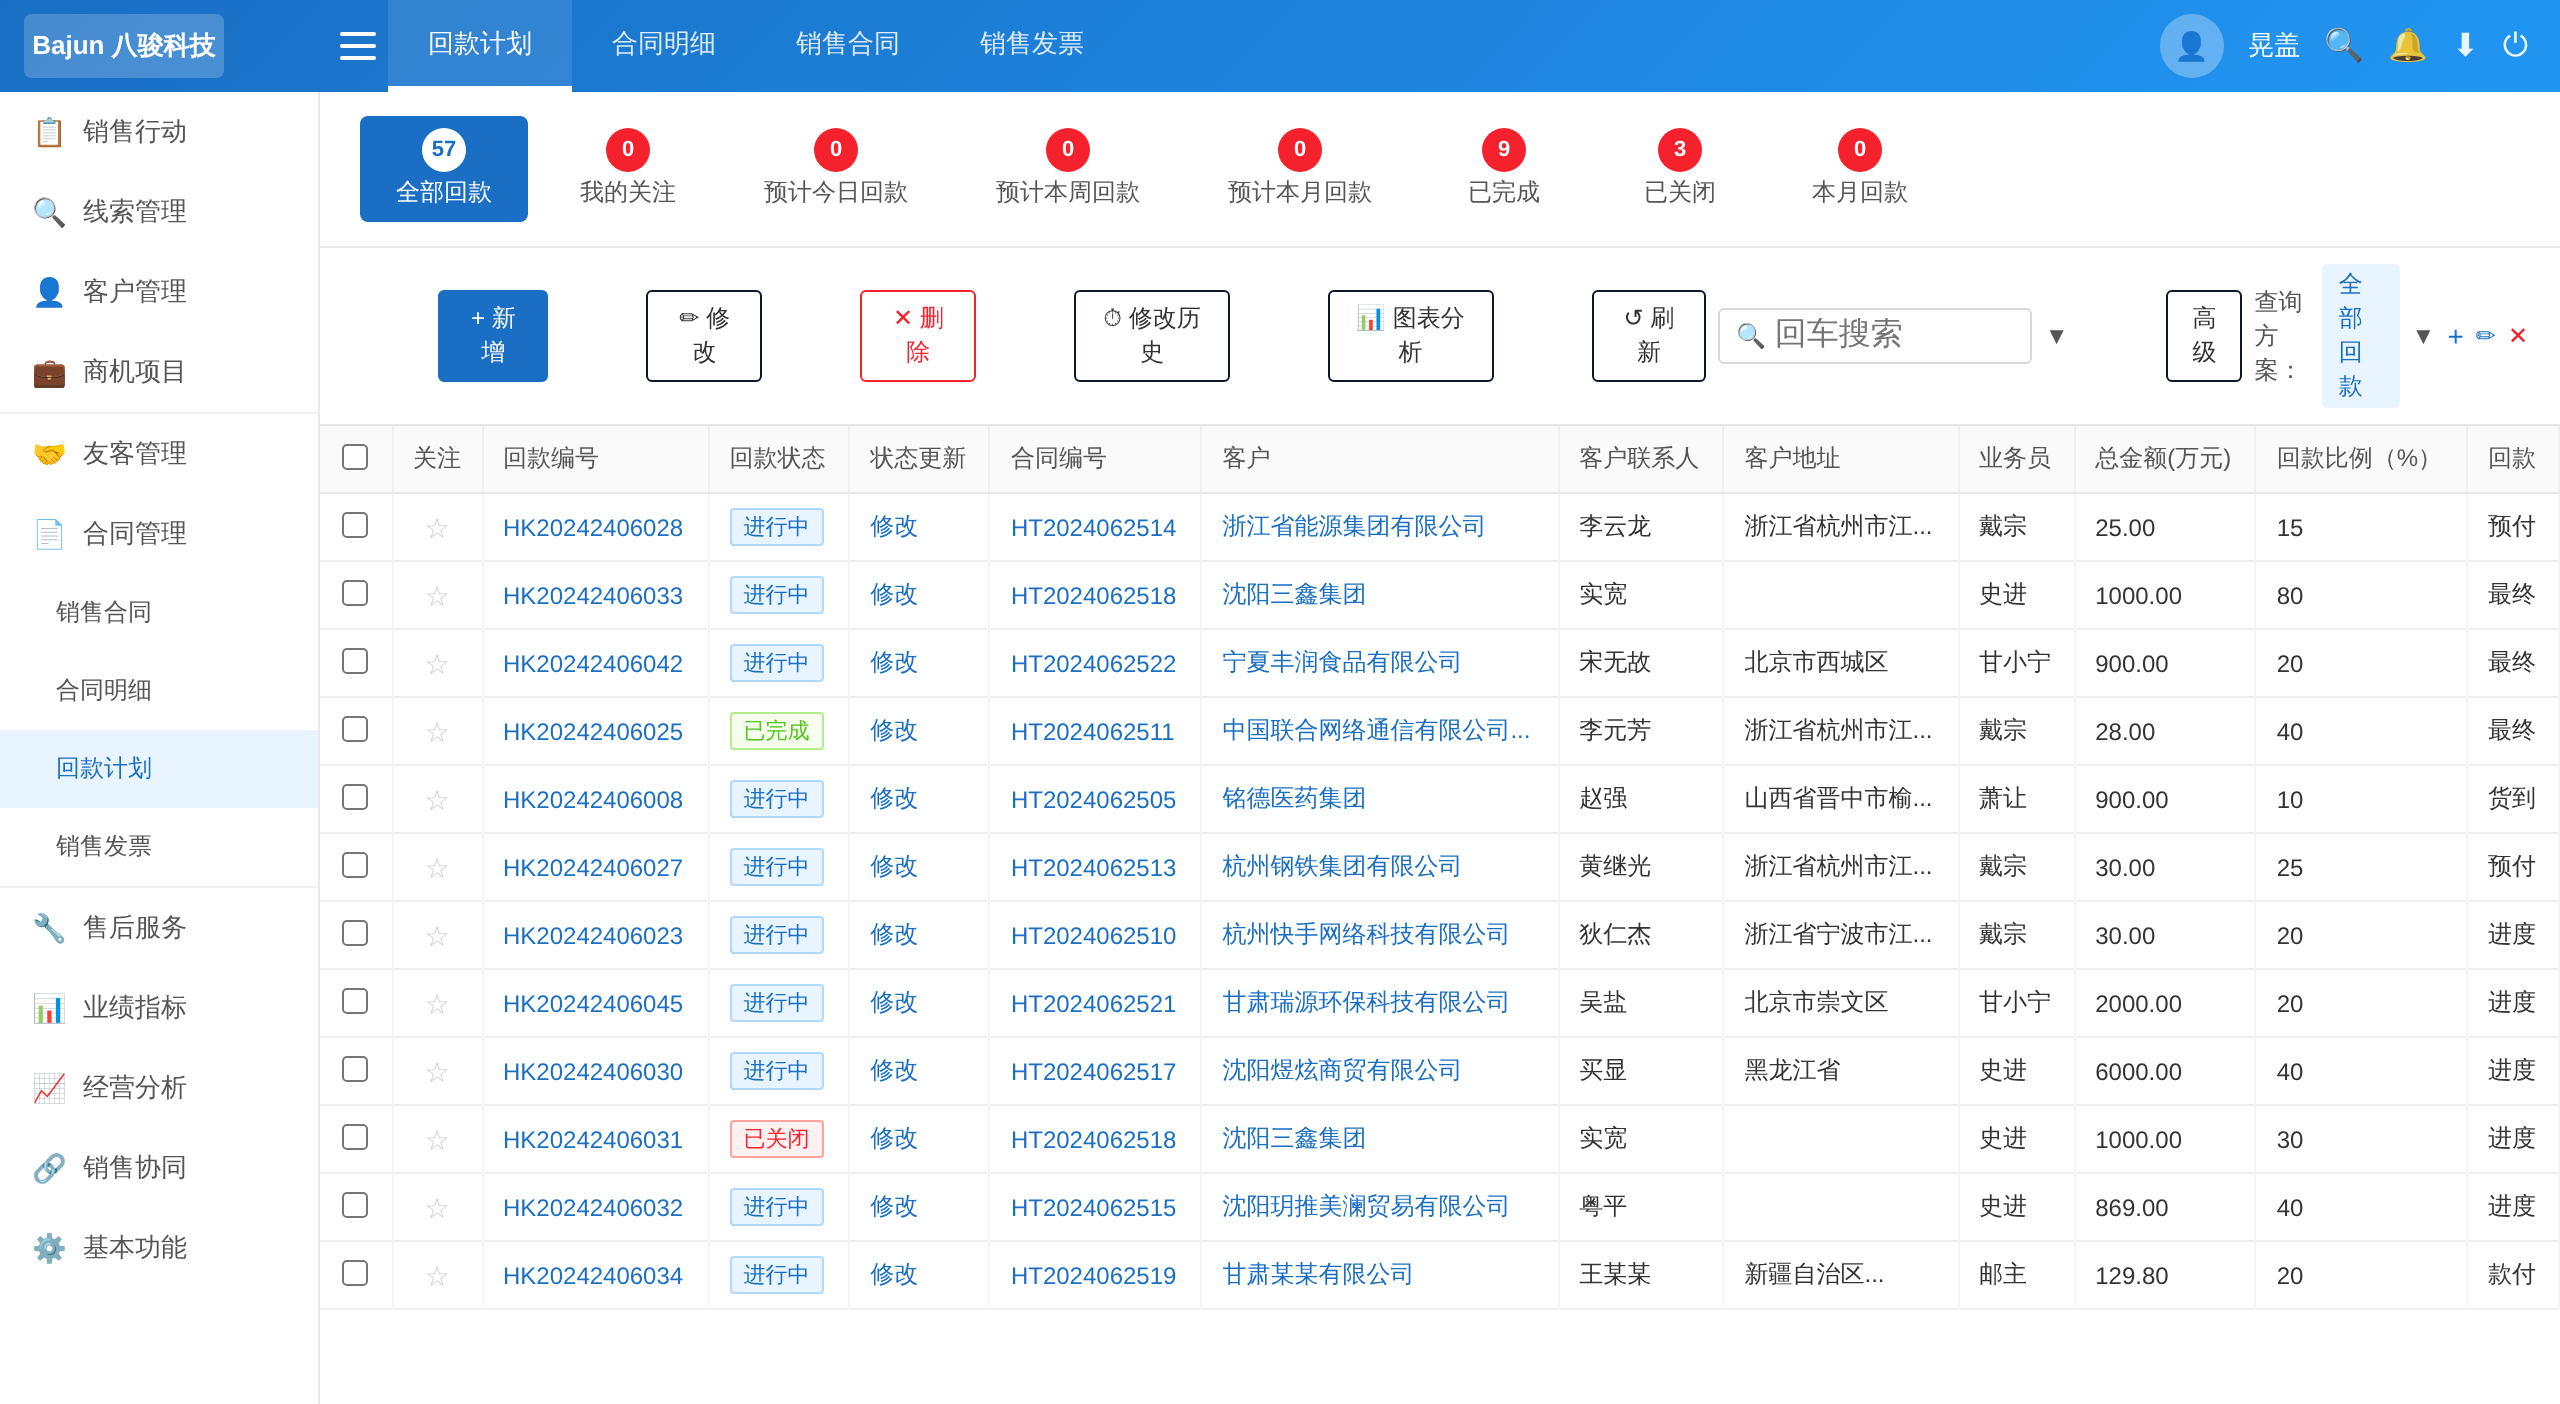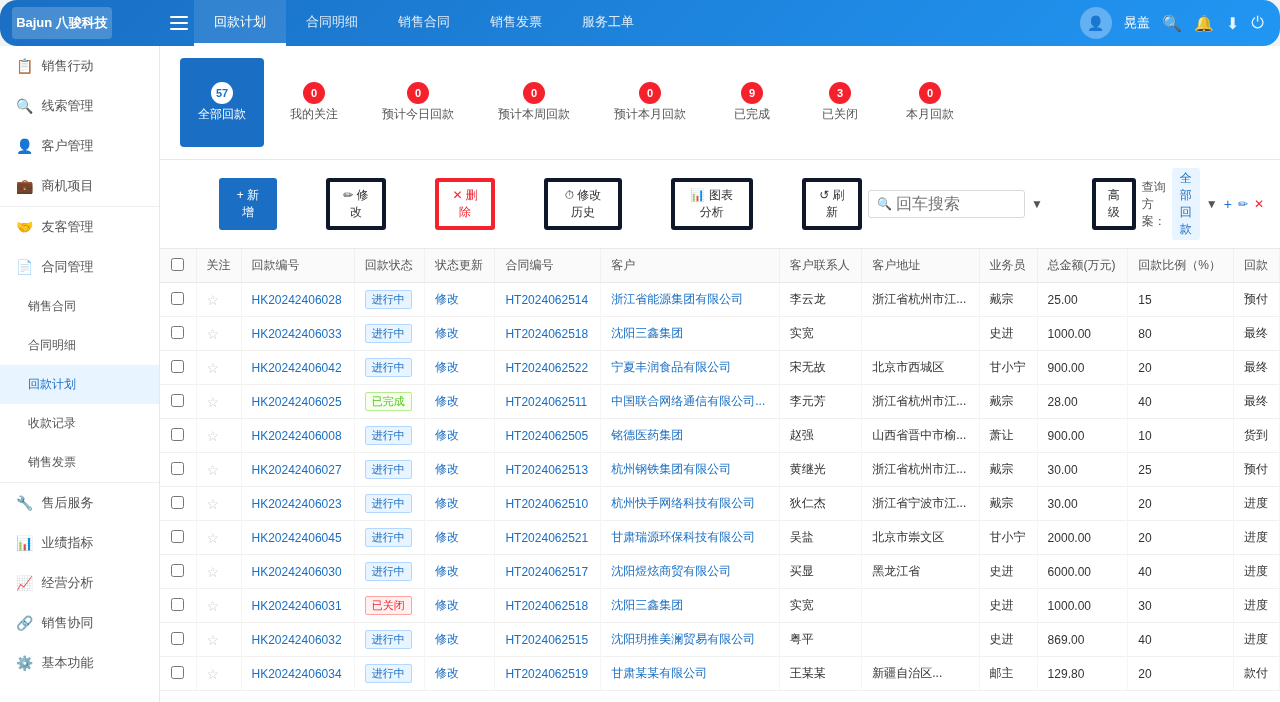--- a/index.html
+++ b/index.html
@@ -7,21 +7,20 @@
 
     
     .top-nav {
       background: linear-gradient(135deg, #1a6fc4, #2196f3);
       height: 46px;
       display: flex;
       align-items: center;
       color: #fff;
       position: relative;
       z-index: 100;
-      border-radius: 17px;
     }
     .logo-area {
       width: 160px;
       display: flex;
       align-items: center;
       padding-left: 12px;
       flex-shrink: 0;
     }
     .logo-img {
       width: 100px;
@@ -142,21 +141,21 @@
       display: flex;
       align-items: center;
       gap: 8px;
       border-bottom: 1px solid #e8e8e8;
       flex-shrink: 0;
     }
     .summary-card {
       display: flex;
       flex-direction: column;
       align-items: center;
-      padding: 24px 18px;
+      padding: 6px 18px;
       cursor: pointer;
       border-radius: 4px;
       min-width: 80px;
       position: relative;
     }
     .summary-card.active {
       background: #1a6fc4;
       color: #fff;
     }
     .summary-card .badge {
@@ -187,21 +186,21 @@
       flex-shrink: 0;
     }
     .btn {
       display: inline-flex;
       align-items: center;
       gap: 4px;
       padding: 5px 12px;
       border-radius: 3px;
       cursor: pointer;
       font-size: 12px;
-      border: 4px solid #0f172a;
+      border: 1px solid #0f172a;
       background: #fff;
       color: #333;
       transition: all 0.2s;
       margin-left: 43px;
     }
     .btn-primary { background: #1a6fc4; color: #fff; border-color: #1a6fc4; }
     .btn-danger { color: #f5222d; border-color: #f5222d; }
     .toolbar-right {
       margin-left: auto;
       display: flex;
@@ -266,21 +265,21 @@
     tbody tr {
       border-bottom: 1px solid #f0f0f0;
       transition: background 0.1s;
     }
     tbody td {
       padding: 7px 10px;
       white-space: nowrap;
       border-right: 1px solid #f5f5f5;
     }
     .checkbox-cell { width: 36px; text-align: center; }
-    .star-cell { width: 28px; text-align: left; }
+    .star-cell { width: 28px; text-align: center; }
     .star { color: #ccc; font-size: 14px; cursor: pointer; }
     .link { color: #1a6fc4; cursor: pointer; text-decoration: none; margin-top: 39px; }
     .status-badge {
       display: inline-block;
       padding: 1px 6px;
       border-radius: 2px;
       font-size: 11px;
     }
     .status-进行中 { color: #1a6fc4; background: #e8f4ff; border: 1px solid #b3d8ff; }
     .status-已完成 { color: #52c41a; background: #f6ffed; border: 1px solid #b7eb8f; }
@@ -312,21 +311,20 @@
   <div class="hamburger">
     <span></span>
       <span></span>
       <span></span>
   </div>
   <div class="nav-tabs">
     <div class="nav-tab active">回款计划</div>
     <div class="nav-tab">合同明细</div>
     <div class="nav-tab">销售合同</div>
     <div class="nav-tab">销售发票</div>
-    <div class="nav-tab">服务工单</div>
   </div>
   <div class="nav-right">
     <div class="avatar-circle">👤</div>
     <span class="user-name">晃盖</span>
     <span class="nav-icon">🔍</span>
     <span class="nav-icon">🔔</span>
     <span class="nav-icon">⬇</span>
     <span class="nav-icon">⏻</span>
   </div>
 </div>
@@ -359,23 +357,20 @@
       <span>合同管理</span>
     </div>
     <div class="sidebar-item sub">
       <span>销售合同</span>
     </div>
     <div class="sidebar-item sub">
       <span>合同明细</span>
     </div>
     <div class="sidebar-item sub active">
       <span>回款计划</span>
-    </div>
-    <div class="sidebar-item sub">
-      <span>收款记录</span>
     </div>
     <div class="sidebar-item sub">
       <span>销售发票</span>
     </div>
     <div class="sidebar-item sidebar-group">
       <span class="sidebar-icon">🔧</span>
       <span>售后服务</span>
     </div>
     <div class="sidebar-item">
       <span class="sidebar-icon">📊</span>

